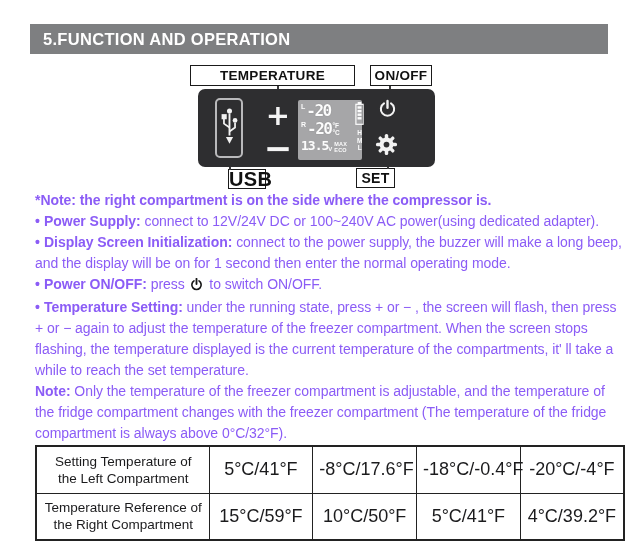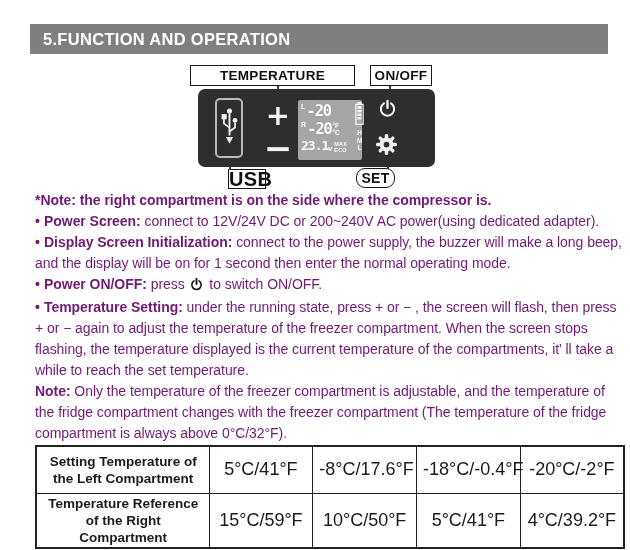--- a/index.html
+++ b/index.html
@@ -12,21 +12,21 @@
               line-height:30px;padding-left:13px;box-sizing:border-box;letter-spacing:.3px;}
 
   
   .figure{position:relative;height:178px;}
   .callout{position:absolute;background:#fff;border:1.5px solid #1a1a1a;
            font-size:13.5px;font-weight:600;text-align:center;line-height:19px;
            letter-spacing:.3px;box-sizing:border-box;height:21px;color:#111;}
   .lbl-tc{left:190px;top:53px;width:165px;}
   .lbl-onoff{left:370px;top:53px;width:62px;text-align:center;}
   .lbl-usb{left:228px;top:157px;width:38px;height:20px;line-height:18px;font-size:20px;}
-  .lbl-set{left:356px;top:156px;width:39px;height:20px;line-height:18px;font-size:14px;border-radius:9px;}
+  .lbl-set{left:356px;top:156px;width:39px;height:20px;line-height:18px;font-size:14px;}
 
   .cline{position:absolute;width:1.5px;}
   .cl-dark{background:#3a3a3a;}
   .cl-light{background:#d9d9d9;}
 
   .panel{position:absolute;left:198px;top:77px;width:237px;height:78px;
          background:#2e2e30;border-radius:7px;}
   .usb-box{position:absolute;left:17px;top:9px;width:28px;height:60px;
            border:2px solid #b9b9bb;border-radius:5px;box-sizing:border-box;
            display:flex;align-items:center;justify-content:center;}
@@ -52,32 +52,32 @@
   .lcd-volt{font-family:"DejaVu Sans Mono",monospace;font-weight:700;font-size:13px;
             line-height:15px;letter-spacing:-1px;}
   .lcd-vu{font-size:6px;font-weight:700;align-self:flex-end;line-height:8px;}
   .lcd-modes{display:flex;flex-direction:column;font-size:5.5px;font-weight:700;
              line-height:6px;margin-left:2px;margin-top:3px;letter-spacing:.2px;}
   .lcd-side{width:12px;display:flex;flex-direction:column;align-items:center;}
   .lcd-hml{font-size:6.5px;font-weight:700;line-height:7.5px;}
 
   
   .text-area{margin:0 7px 0 35px;width:588px;font-size:14px;line-height:21px;
-             letter-spacing:-.05px;color:#701a75;}
+             letter-spacing:-.05px;color:#8b5cf6;}
   .tline{margin:0;}
   b.lbl{font-weight:700;}
   .blt{display:inline-block;width:9px;font-weight:700;}
   .pwr-inline{vertical-align:-2px;margin:0 2px;}
 
   
   table.ref{border-collapse:collapse;margin:1px 0 0 35px;width:588px;table-layout:fixed;
             border:2px solid #222;}
   table.ref td{border:1.5px solid #222;text-align:center;vertical-align:middle;
                height:47px;font-size:18px;color:#1b1b1d;padding:1px 6px;box-sizing:border-box;}
-  table.ref td.th{font-weight:700;font-size:13.5px;line-height:17px;padding-left:7px;}
+  table.ref td.th{font-weight:400;font-size:13.5px;line-height:17px;padding-left:7px;}
   col.c0{width:173px;} col.cv{width:103.75px;}
 </style>
 </head>
 <body>
 
 <div class="page">
 
   <div class="header-bar">5.FUNCTION AND OPERATION</div>
 
   <div class="figure">
@@ -123,21 +123,21 @@
           </div>
           <div class="lcd-row">
             <span class="lcd-sm">R</span>
             <span class="lcd-big">-20</span>
             <span class="lcd-units">
               <span>°F</span>
               <span>°C</span>
             </span>
           </div>
           <div class="lcd-row">
-            <span class="lcd-volt">23.1</span>
+            <span class="lcd-volt">13.5</span>
             <span class="lcd-vu">V</span>
             <span class="lcd-modes">
               <span>MAX</span>
               <span>ECO</span>
             </span>
           </div>
         </div>
         <div class="lcd-side">
           <span>
             <svg width="9" height="23" viewBox="0 0 9 23">
@@ -172,21 +172,21 @@
           </g>
           <circle cx="12" cy="12" r="3" fill="#2e2e30"></circle>
         </svg>
       </span>
     </div>
   </div>
 
   <div class="text-area">
     <p class="tline"><b>*Note: the right compartment is on the side where the compressor is.</b></p>
 
-    <p class="tline"><span class="blt">•</span><b class="lbl">Power Screen:</b><span> connect to 12V/24V DC or 200~240V AC power(using dedicated adapter).</span></p>
+    <p class="tline"><span class="blt">•</span><b class="lbl">Power Supply:</b><span> connect to 12V/24V DC or 100~240V AC power(using dedicated adapter).</span></p>
 
     <p class="tline"><span class="blt">•</span><b class="lbl">Display Screen Initialization:</b><span> connect to the power supply, the buzzer will make a long beep, and the display will be on for 1 second then enter the normal operating mode.</span></p>
 
     <p class="tline"><span class="blt">•</span><b class="lbl">Power ON/OFF:</b><span> press </span><span class="pwr-inline"><svg width="13" height="13" viewBox="0 0 24 24" fill="none" stroke="#151515" stroke-linecap="round">
             <path d="M12 1.5 V11" stroke-width="3.4"></path>
             <path d="M7.4 5.4 a8.6 8.6 0 1 0 9.2 0" stroke-width="3"></path>
           </svg></span><span> to switch ON/OFF.</span></p>
 
     <p class="tline"><span class="blt">•</span><b class="lbl">Temperature Setting:</b><span> under the running state, press + or − , the screen will flash, then press + or − again to adjust the temperature of the freezer compartment. When the screen stops flashing, the temperature displayed is the current temperature of the compartments, it' ll take a while to reach the set temperature.</span></p>
 
@@ -201,21 +201,21 @@
         <col class="cv">
         <col class="cv">
         <col class="cv">
       </colgroup>
     <tbody>
         <tr>
       <td class="th">Setting Temperature of the Left Compartment</td>
       <td>5°C/41°F</td>
       <td>-8°C/17.6°F</td>
       <td>-18°C/-0.4°F</td>
-      <td>-20°C/-2°F</td>
+      <td>-20°C/-4°F</td>
     </tr>
     <tr>
       <td class="th">Temperature Reference of the Right Compartment</td>
       <td>15°C/59°F</td>
       <td>10°C/50°F</td>
       <td>5°C/41°F</td>
       <td>4°C/39.2°F</td>
     </tr>
   </tbody>
     </table>

